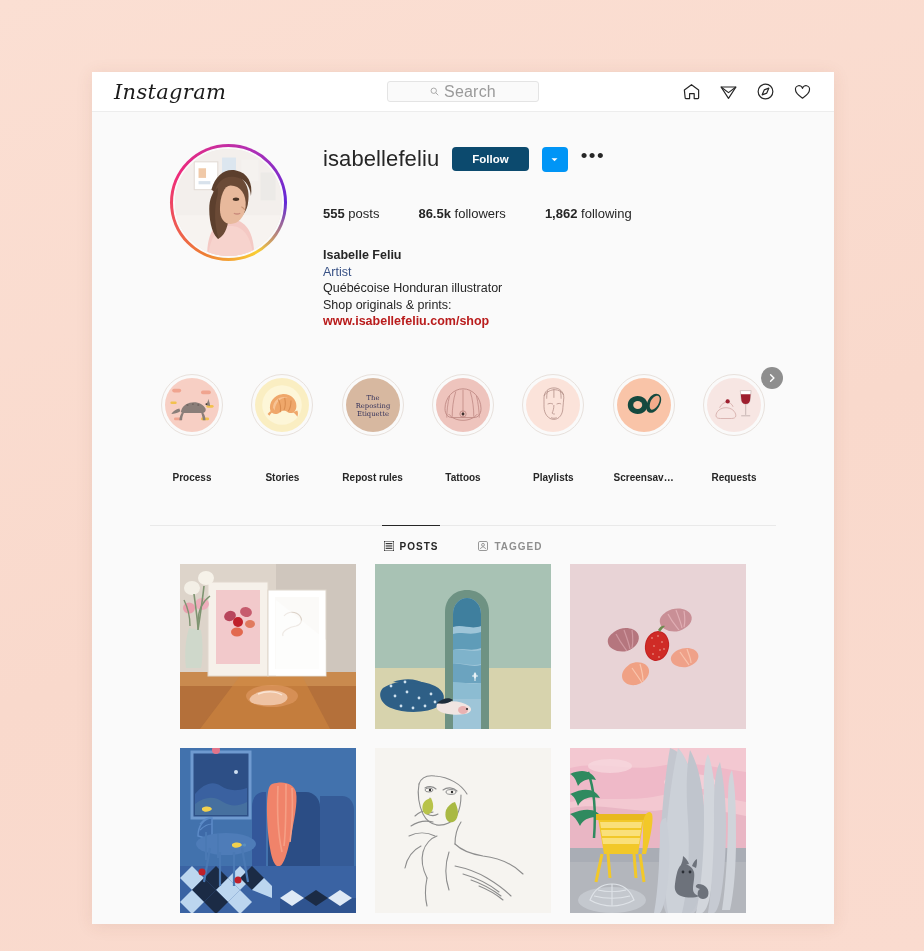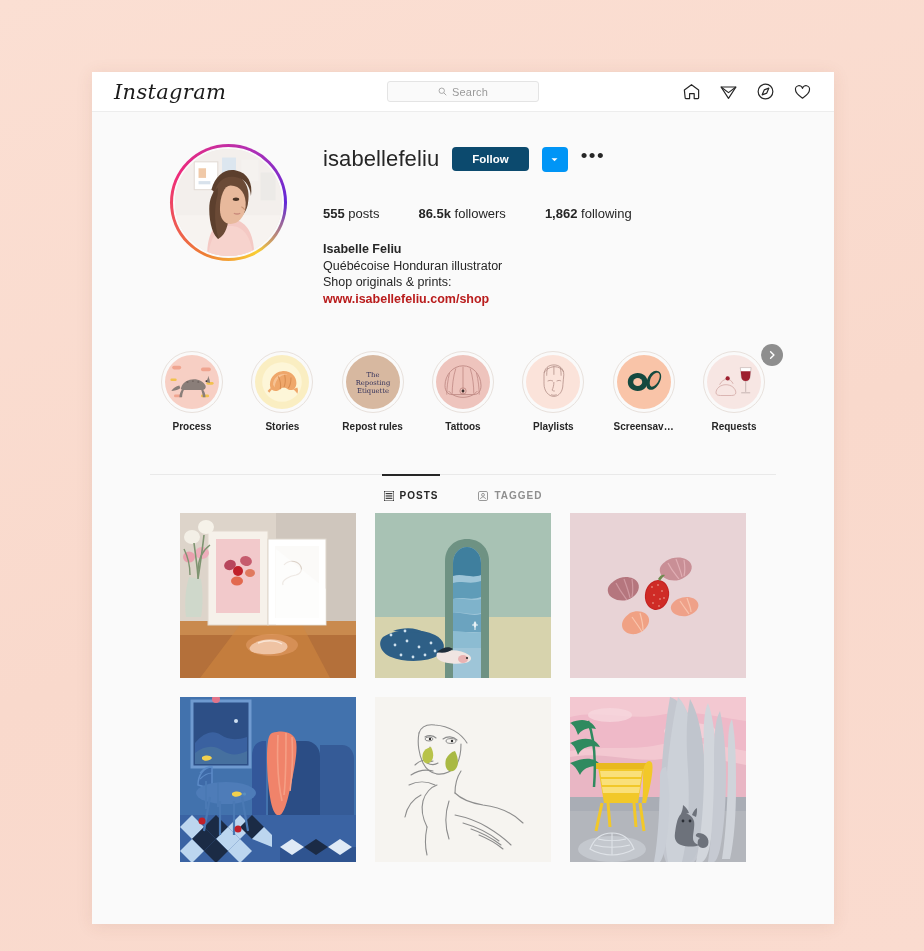--- a/index.html
+++ b/index.html
@@ -44,21 +44,21 @@
     position: absolute;
     left: 50%; transform: translateX(-50%);
     width: 152px; height: 21px;
     background: #fafafa;
     border: 1px solid #e4e4e4;
     border-radius: 3px;
     display: flex; align-items: center; justify-content: center;
     gap: 5px;
   }
   .search-box .mag { display:block; }
-  .search-ph { font-size: 11px; color: #9a9a9a; letter-spacing:.2px; }
+  .search-ph { font-size: 16px; color: #9a9a9a; letter-spacing:.2px; }
   .nav-icons {
     position: absolute; right: 22px;
     display: flex; align-items: center; gap: 18px;
   }
   .nav-icons svg { display: block; }
 
   
   .profile {
     display: flex;
     padding: 32px 0 0 78px;
@@ -105,34 +105,34 @@
   .dots {
     font-size: 19px; color: #262626; letter-spacing: 1.5px;
     line-height: 10px; cursor: pointer; padding-bottom: 6px;
   }
   .stats {
     display: flex; gap: 39px;
     margin-top: 34px;
     font-size: 13px; color: #262626;
   }
   .stats b { font-weight: 700; }
-  .bio { margin-top: 20px; font-size: 12.5px; color: #262626; line-height: 16.5px; }
+  .bio { margin-top: 26px; font-size: 12.5px; color: #262626; line-height: 16.5px; }
   .bio .name { font-weight: 700; }
   .bio .cat { color: #385185; }
   .bio .link { color: #b91c1c; font-weight: 700; }
 
   
   .highlights {
     display: flex;
     padding: 44px 0 0 0;
     margin: 0 58px;
     justify-content: space-between;
     position: relative;
   }
-  .hl { width: 84px; display: flex; flex-direction: column; align-items: center; }
+  .hl { width: 84px; display: flex; flex-direction: column; align-items: center; gap: 28px; }
   .hl-ring {
     width: 62px; height: 62px; border-radius: 50%;
     border: 1px solid #e8e1dc;
     padding: 3px; background: #fafafa;
   }
   .hl-circle {
     width: 100%; height: 100%; border-radius: 50%;
     overflow: hidden; position: relative;
   }
   .hl-label {
@@ -267,20 +267,21 @@
             <span>followers</span>
           </div>
           <div>
             <b>1,862</b>
             <span>following</span>
           </div>
         </div>
 
         <div class="bio">
           <div class="name">Isabelle Feliu</div>
+          <div class="cat">Artist</div>
           <div>Québécoise Honduran illustrator</div>
           <div>Shop originals &amp; prints:</div>
           <div class="link">www.isabellefeliu.com/shop</div>
         </div>
       </div>
     </div>
 
     <div class="highlights">
 
       <div class="hl">

